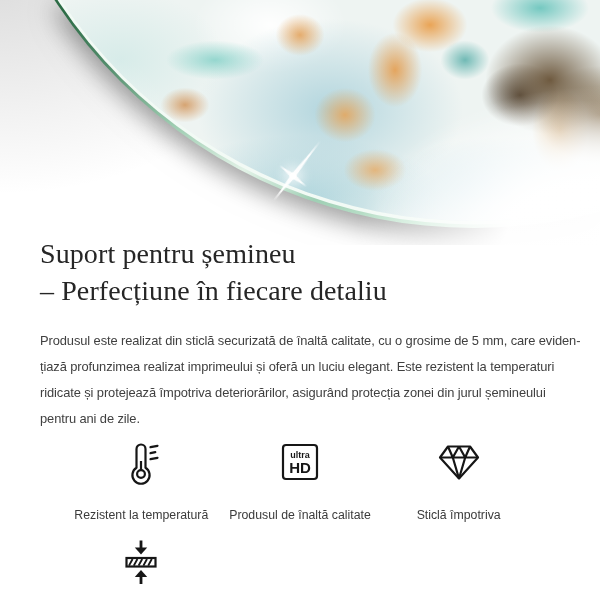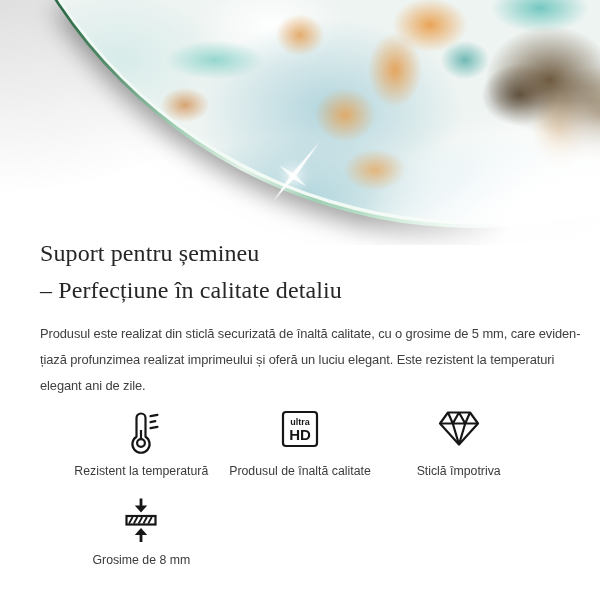--- a/index.html
+++ b/index.html
@@ -74,24 +74,24 @@
   .sparkle {
     position: absolute; left: 248px; top: 131px;
     width: 90px; height: 90px; pointer-events: none;
   }
 
   
   .content { padding: 0 40px; position: relative; }
   h1 {
     font-family: "Liberation Serif", serif;
     font-weight: 400;
-    font-size: 24px;
+    font-size: 28px;
     line-height: 37px;
     color: #262626;
-    margin: -10px 0 12px;
+    margin: -10px 0 19px;
     letter-spacing: 0.1px;
   }
   h1 span { display: block; }
   .desc {
     color: #404040;
     font-size: 12.9px;
     letter-spacing: -0.1px;
   }
   .desc div {
     line-height: 26px;
@@ -107,25 +107,26 @@
     margin-top: 8px;
   }
   .feature {
     display: flex;
     flex-direction: column;
     align-items: center;
   }
   .icon-box {
     height: 44px;
     display: flex;
+    align-items: center;
     justify-content: center;
   }
   .icon-box svg { display: block; }
   .feature-label {
-    margin-top: 13px;
+    margin-top: 24px;
     font-size: 12.3px;
     color: #3b3b3b;
     white-space: nowrap;
   }
   .ic { stroke: #161616; fill: none; stroke-width: 2.2; }
   .ic-fill { fill: #161616; stroke: none; }
   .ultra-txt { font-family: "Liberation Sans", sans-serif; fill: #161616; }
 </style>
 </head>
 <body>
@@ -151,27 +152,28 @@
       <polygon points="0,-44 2.4,0 0,32 -2.4,0" fill="#ffffff" opacity="0.95" filter="url(#blur1)"></polygon>
       <polygon points="-17,0 0,2.4 17,0 0,-2.4" fill="#ffffff" opacity="0.9" filter="url(#blur1)"></polygon>
       <circle r="3.4" fill="#ffffff"></circle>
     </g>
   </svg>
 </div>
 
 <div class="content">
   <h1>
     <span>Suport pentru șemineu</span>
-    <span>– Perfecțiune în calitate detaliu</span>
+    <span>– Perfecțiune în fiecare detaliu</span>
   </h1>
 
   <div class="desc">
     <div>Produsul este realizat din sticlă securizată de înaltă calitate, cu o grosime de 5 mm, care eviden-</div>
     <div>țiază profunzimea realizat imprimeului și oferă un luciu elegant. Este rezistent la temperaturi</div>
-    <div>elegant ani de zile.</div>
+    <div>ridicate și protejează împotriva deteriorărilor, asigurând protecția zonei din jurul șemineului</div>
+    <div>pentru ani de zile.</div>
   </div>
 
   <div class="features">
 
     <div class="feature">
       <div class="icon-box">
         <svg width="44" height="48" viewBox="0 0 44 48">
           <path class="ic" d="M17.5 29.8 V11 a4.5 4.5 0 0 1 9 0 V29.8 a8.6 8.6 0 1 1 -9 0 Z" stroke-linejoin="round"></path>
           <circle class="ic" cx="22" cy="36" r="3.9"></circle>
           <path class="ic" d="M22 32 V23" stroke-width="1.8"></path>

